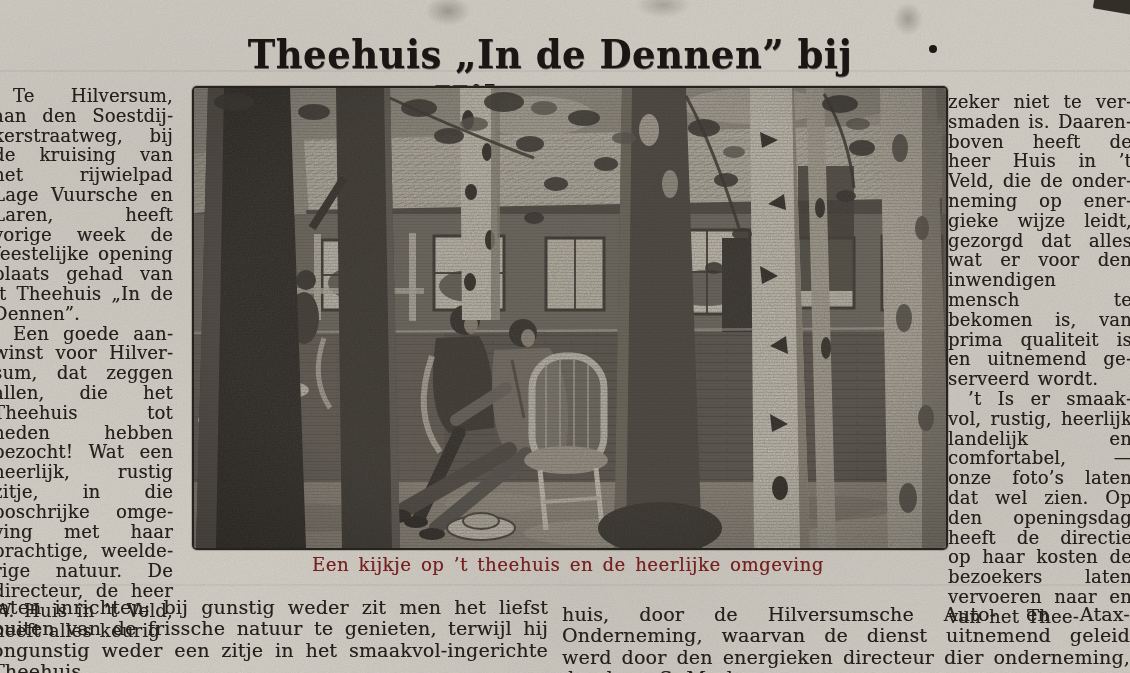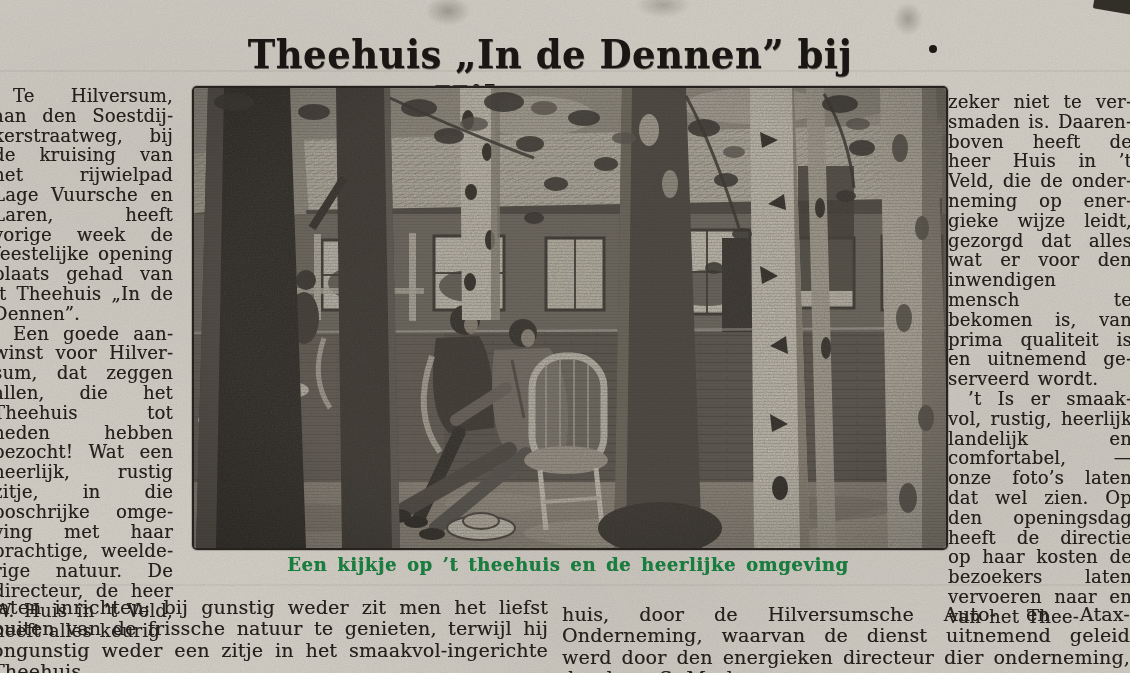--- a/index.html
+++ b/index.html
@@ -39,22 +39,22 @@
   #bottom-right{left:562px;top:604px;width:568px;word-spacing:2px;}
   .photo-frame{
     position:absolute;left:192px;top:86px;width:752px;height:460px;
     border:2px solid #26231e;border-radius:5px;overflow:hidden;
     box-shadow:0 0 0 1px rgba(120,115,105,0.4);
     background:#a39e93;
   }
   .photo-frame svg{display:block;}
   .caption{
     position:absolute;left:192px;top:554px;width:752px;
-    text-align:center;font-weight:bold;font-size:18px;
-    letter-spacing:0.6px;word-spacing:3px;color:#15803d;
+    text-align:center;font-weight:normal;font-size:18px;
+    letter-spacing:0.6px;word-spacing:3px;color:#7f1d1d;
     text-shadow:0.3px 0.3px 0.4px rgba(30,27,22,0.5);
   }
   .blemish{position:absolute;pointer-events:none;}
   #ink-dot{left:929px;top:45px;width:8px;height:8px;border-radius:50%;background:#1d1a16;}
   #corner-mark{left:1094px;top:-6px;width:44px;height:18px;background:#322f29;transform:rotate(10deg);border-radius:2px;}
   #smudge-1{left:425px;top:-4px;width:46px;height:30px;background:radial-gradient(rgba(70,64,54,0.35),transparent 70%);}
   #smudge-2{left:635px;top:-8px;width:56px;height:26px;background:radial-gradient(rgba(70,64,54,0.28),transparent 70%);}
   #smudge-3{left:893px;top:2px;width:30px;height:34px;background:radial-gradient(rgba(60,55,47,0.3),transparent 70%);}
   #streak-1{left:0;top:70px;width:1130px;height:2px;background:rgba(0,0,0,0.045);}
   #streak-2{left:0;top:584px;width:1130px;height:2px;background:rgba(0,0,0,0.04);}

